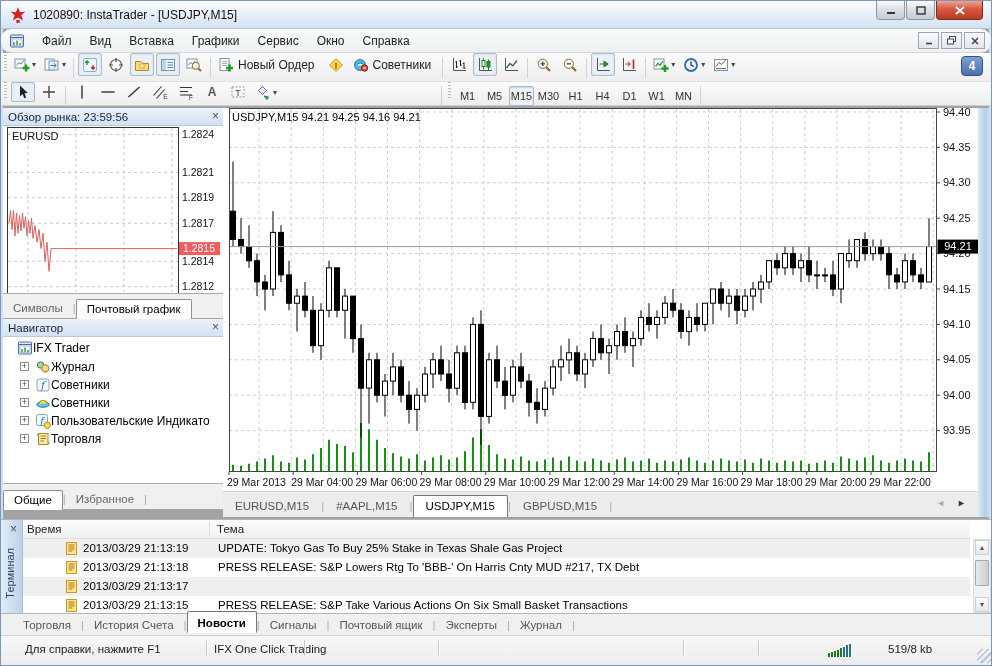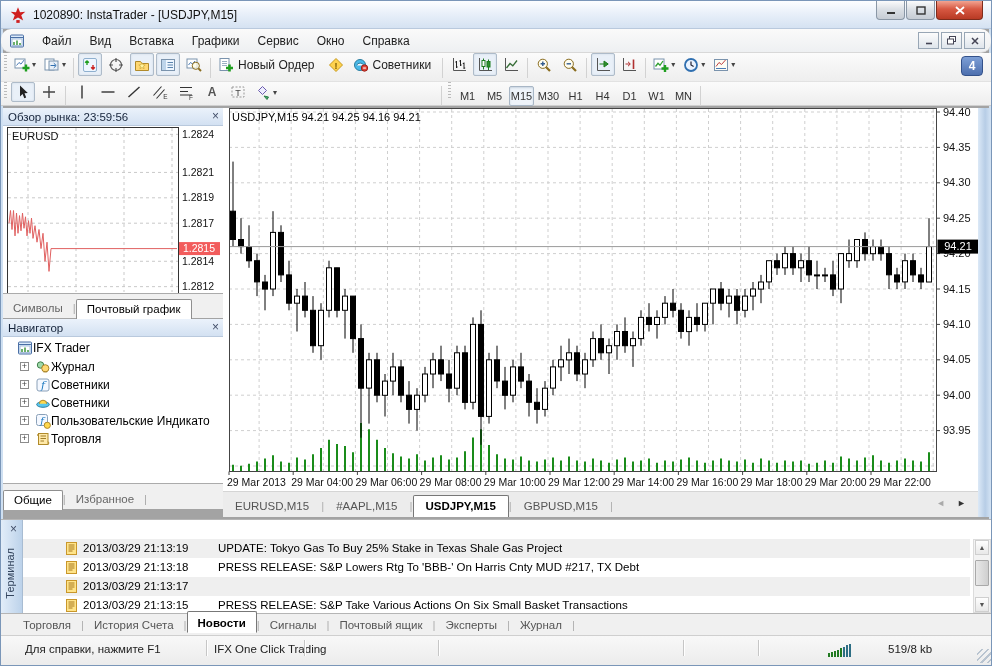--- a/index.html
+++ b/index.html
@@ -60,21 +60,21 @@
   .tree-row{position:absolute;height:17px;display:flex;align-items:center;white-space:nowrap;}
   .plusbox{width:9px;height:9px;border:1px solid #8c8c8c;background:#fff;font-size:9px;line-height:7px;
     text-align:center;color:#444;margin-right:6px;flex:none;}
   
   .chart-pane{position:absolute;left:222px;top:107px;width:755px;height:383px;background:#fff;}
   .mdi-strip{position:absolute;left:977px;top:107px;width:12px;height:409px;
     background:linear-gradient(90deg,#dce9f7,#b7cde6 60%,#cfe0f2);}
   .chart-tabs{position:absolute;left:222px;top:490px;width:755px;height:26px;background:#ececec;
     border-top:1px solid #d5d5d5;display:flex;align-items:flex-end;font-size:11.5px;color:#555;}
   .ctab{padding:4px 12px 5px 12px;}
-  .ctab.active{background:#fff;border:1px solid #777;border-bottom:none;color:#000;font-weight:bold;
+  .ctab.active{background:#fff;border:1px solid #777;border-bottom:none;color:#000;font-weight:normal;
     border-radius:2px 2px 0 0;margin-top:44px;}
   .ctab-sep{color:#b0b0b0;padding-bottom:5px;}
   .tab-arrows{position:absolute;right:12px;top:6px;font-size:9px;color:#333;}
   .tab-arrows .dis{color:#aaa;margin-right:12px;}
   
   .terminal{position:absolute;left:0;top:518px;width:992px;height:94px;background:#fff;border-top:1px solid #b5b5b5;}
   .t-strip{position:absolute;left:0;top:0;width:22px;height:94px;
     background:linear-gradient(90deg,#e2edf9,#bcd2ea);border-right:1px solid #a8bcd2;}
   .t-strip .vlabel{position:absolute;left:3px;top:28px;writing-mode:vertical-rl;transform:rotate(180deg);
     font-size:11px;color:#33455e;}
@@ -890,20 +890,25 @@
       <span class="ctab">GBPUSD,M15</span>
       <span class="ctab-sep">|</span>
       <span class="tab-arrows"><span class="dis">◄</span><span>►</span></span>
     </div>
 
   <div class="terminal">
     <div class="t-strip">
       <span class="p-close">×</span>
       <span class="vlabel">Терминал</span>
     </div>
+    <div class="t-head">
+      <span style="position:absolute;left:4px;top:3px;">Время</span>
+      <span class="t-col-sep" style="left:186px;"></span>
+      <span style="position:absolute;left:194px;top:3px;">Тема</span>
+    </div>
     <div id="news-rows">
         <div class="news-row" style="top: 19px; background: rgb(239, 239, 239);">
           <span class="ic">
             <svg width="11" height="13" viewBox="0 0 11 13">
               <rect x="0.5" y="0.5" width="10" height="12" fill="#ffe48a" stroke="#c9972b"></rect>
               <path d="M2.5 3 h6 M2.5 5 h6 M2.5 7 h6 M2.5 9 h4" stroke="#a8781f"></path>
             </svg>
           </span>
           <span class="tm">2013/03/29 21:13:19</span>
           <span class="tp">UPDATE: Tokyo Gas To Buy 25% Stake in Texas Shale Gas Project</span>

